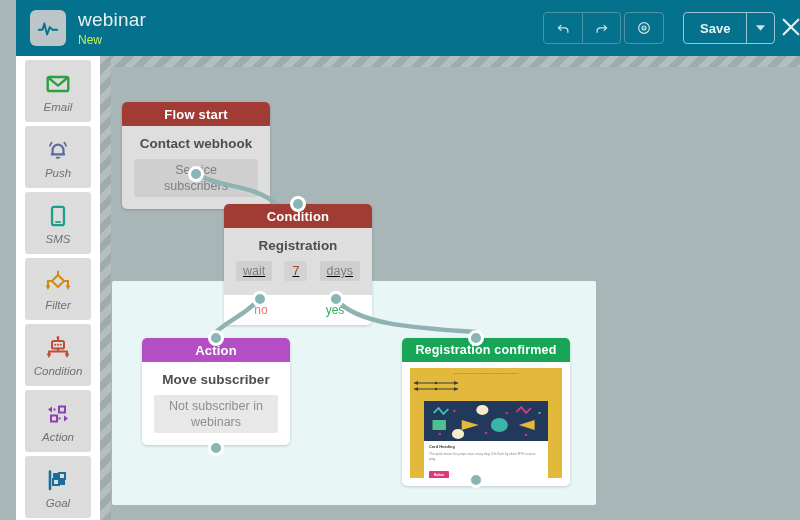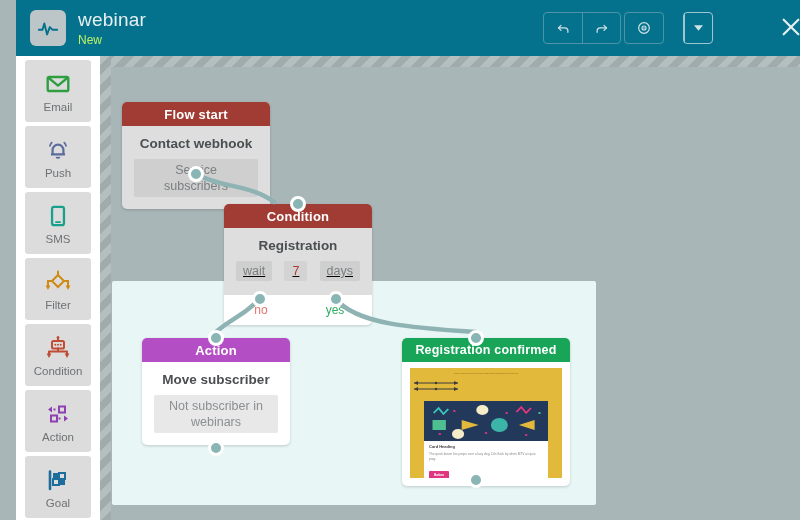--- a/index.html
+++ b/index.html
@@ -90,20 +90,21 @@
     display: flex; align-items: center; justify-content: center;
     cursor: pointer;
   }
 
   
   #sidebar {
     position: absolute; left: 0; top: 56px;
     width: 84px; height: 464px;
     background: #ffffff;
     z-index: 6;
+    font-style: italic;
   }
   .side-item {
     position: absolute; left: 9px;
     width: 66px; height: 62px;
     background: #dcdcdc;
     border-radius: 3px;
     display: flex; flex-direction: column;
     align-items: center; justify-content: center;
     cursor: pointer;
   }
@@ -323,20 +324,21 @@
       <div class="hdr-btn">
         <svg width="16" height="16" viewBox="0 0 24 24">
           <circle cx="12" cy="12" r="8" fill="none" stroke="#cfe2e7" stroke-width="1.8"></circle>
           <circle cx="12" cy="12" r="3" fill="none" stroke="#cfe2e7" stroke-width="1.8"></circle>
           <circle cx="12" cy="12" r="1.2" fill="#cfe2e7"></circle>
         </svg>
       </div>
     </div>
 
     <div class="hdr-group" id="grp-save">
+      <div id="save-label">Save</div>
       <div id="save-caret">
         <svg width="9" height="7" viewBox="0 0 10 7">
           <polygon points="0,0 10,0 5,6" fill="#cfe2e7"></polygon>
         </svg>
       </div>
     </div>
 
     <div id="close-btn">
       <svg width="22" height="22" viewBox="0 0 24 24">
         <line x1="4" y1="4" x2="20" y2="20" stroke="#e4eff1" stroke-width="2.4" stroke-linecap="round"></line>

